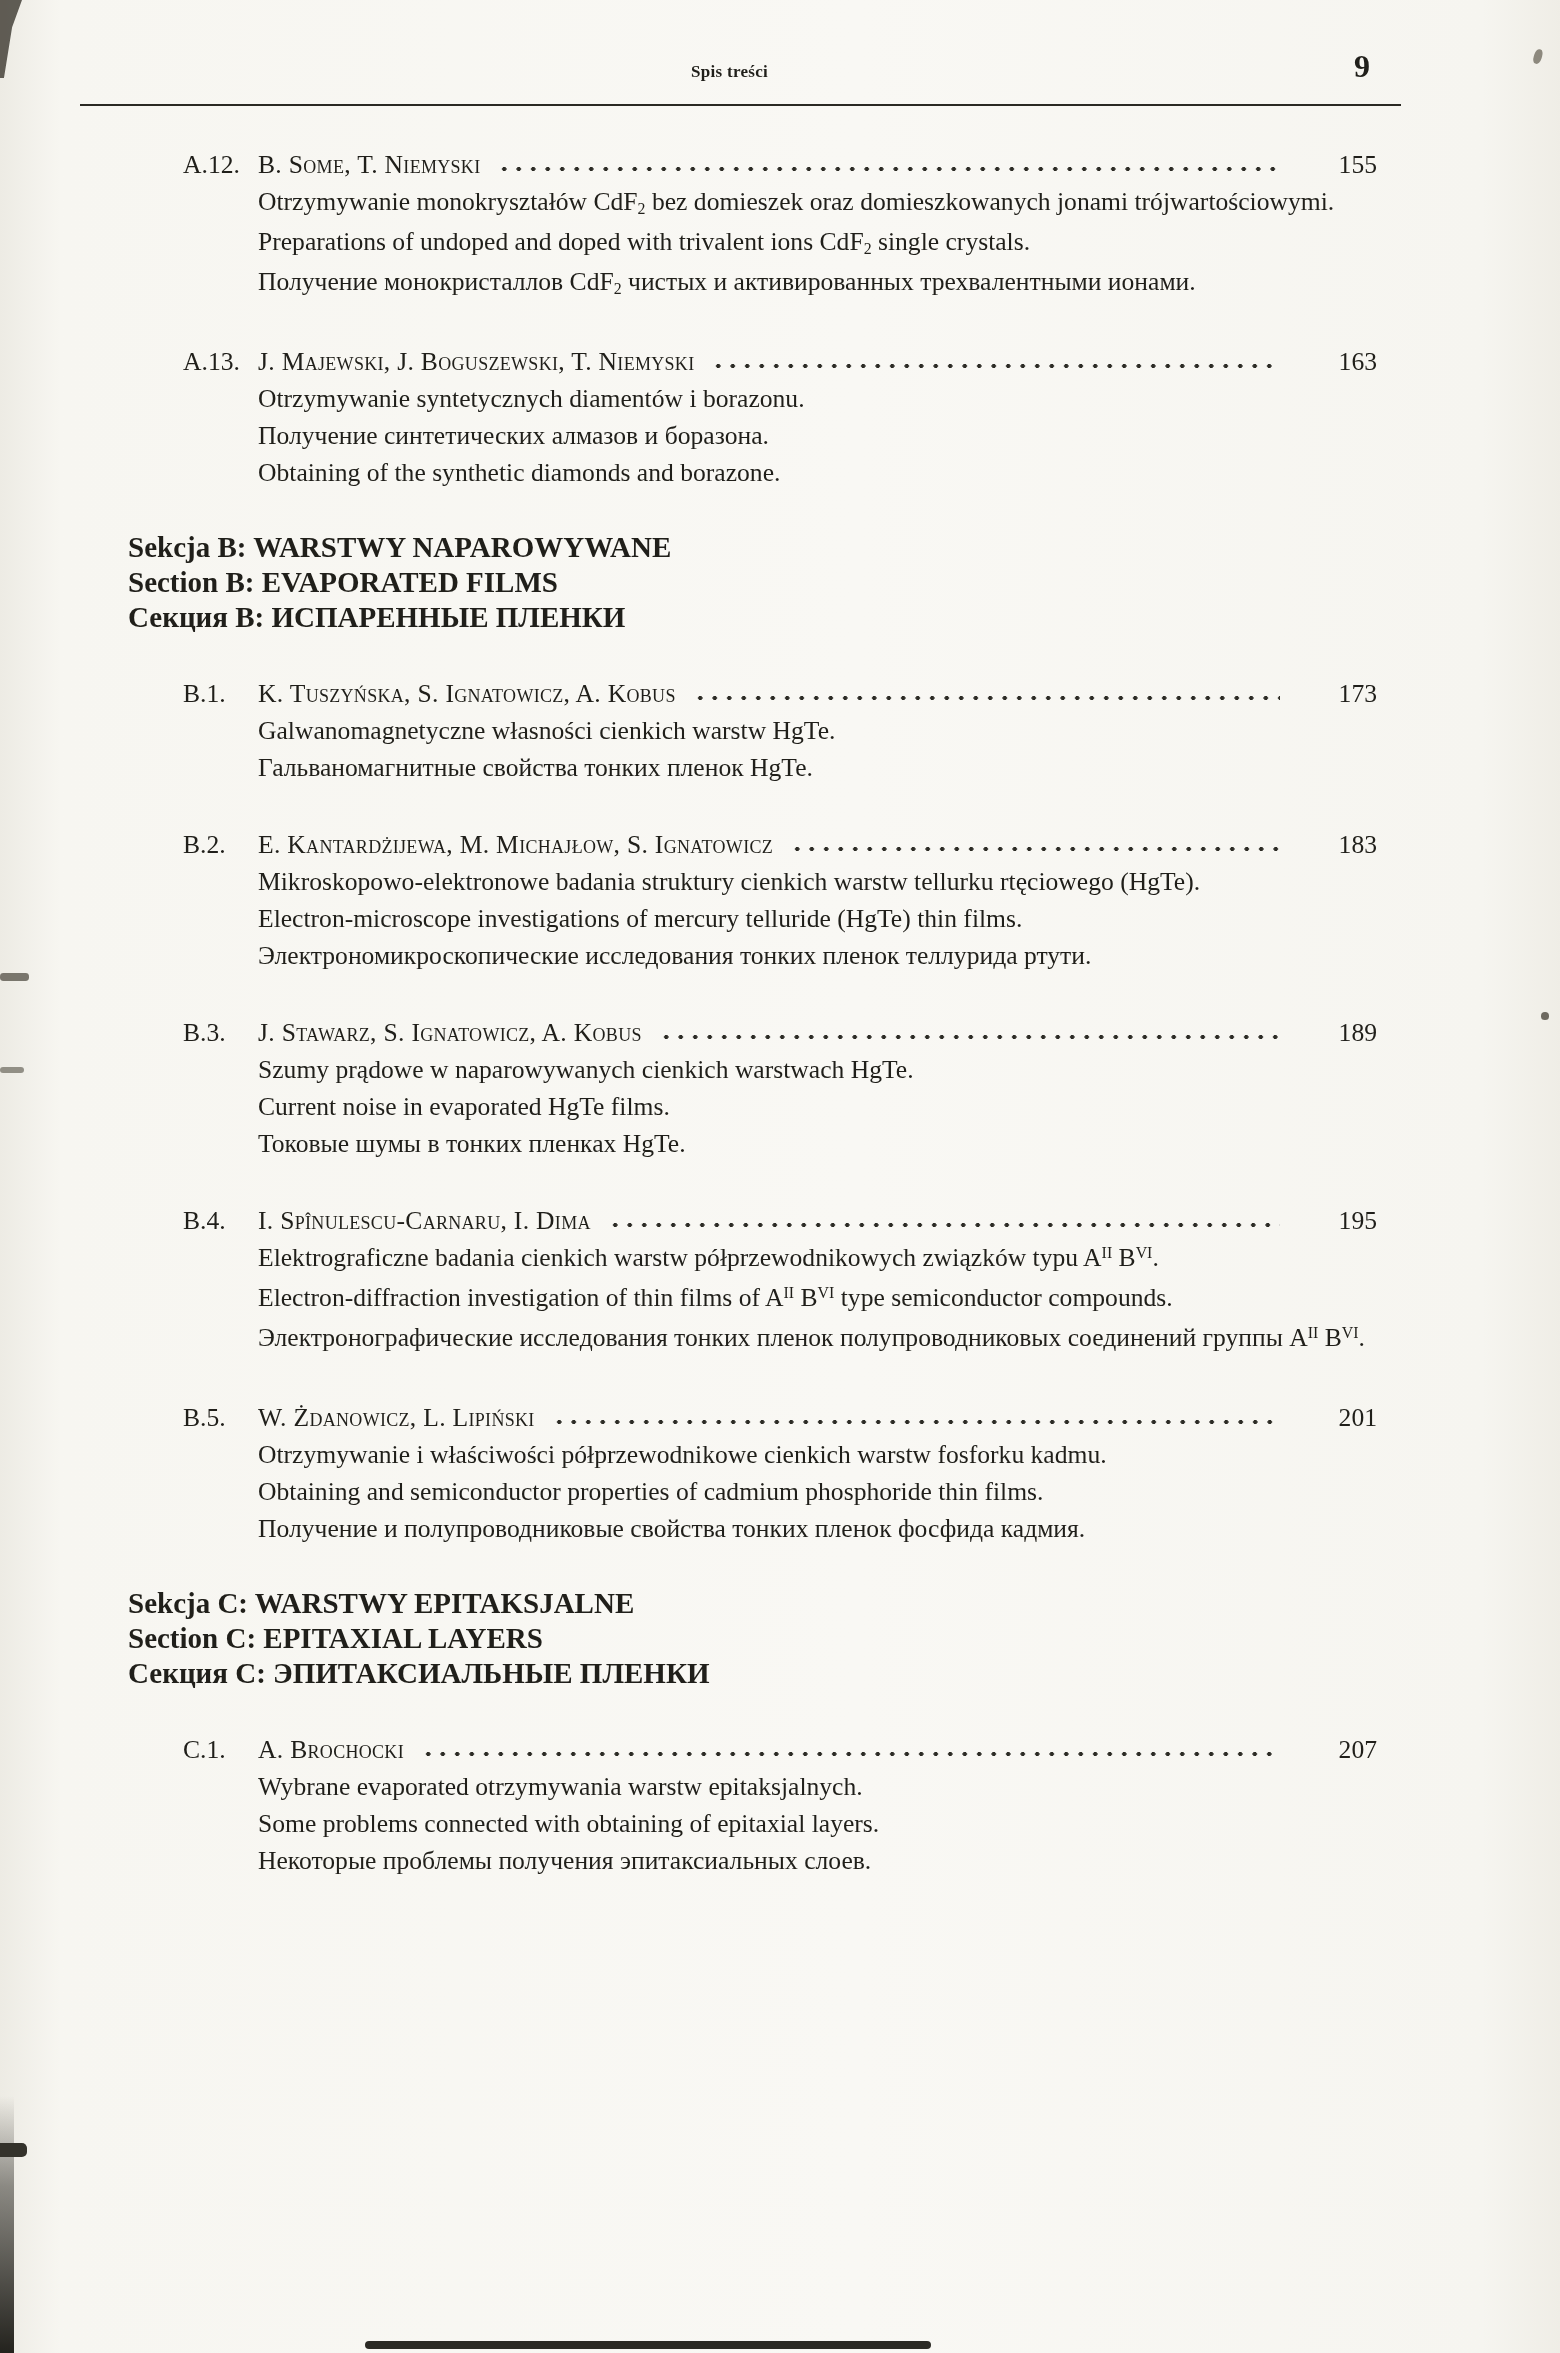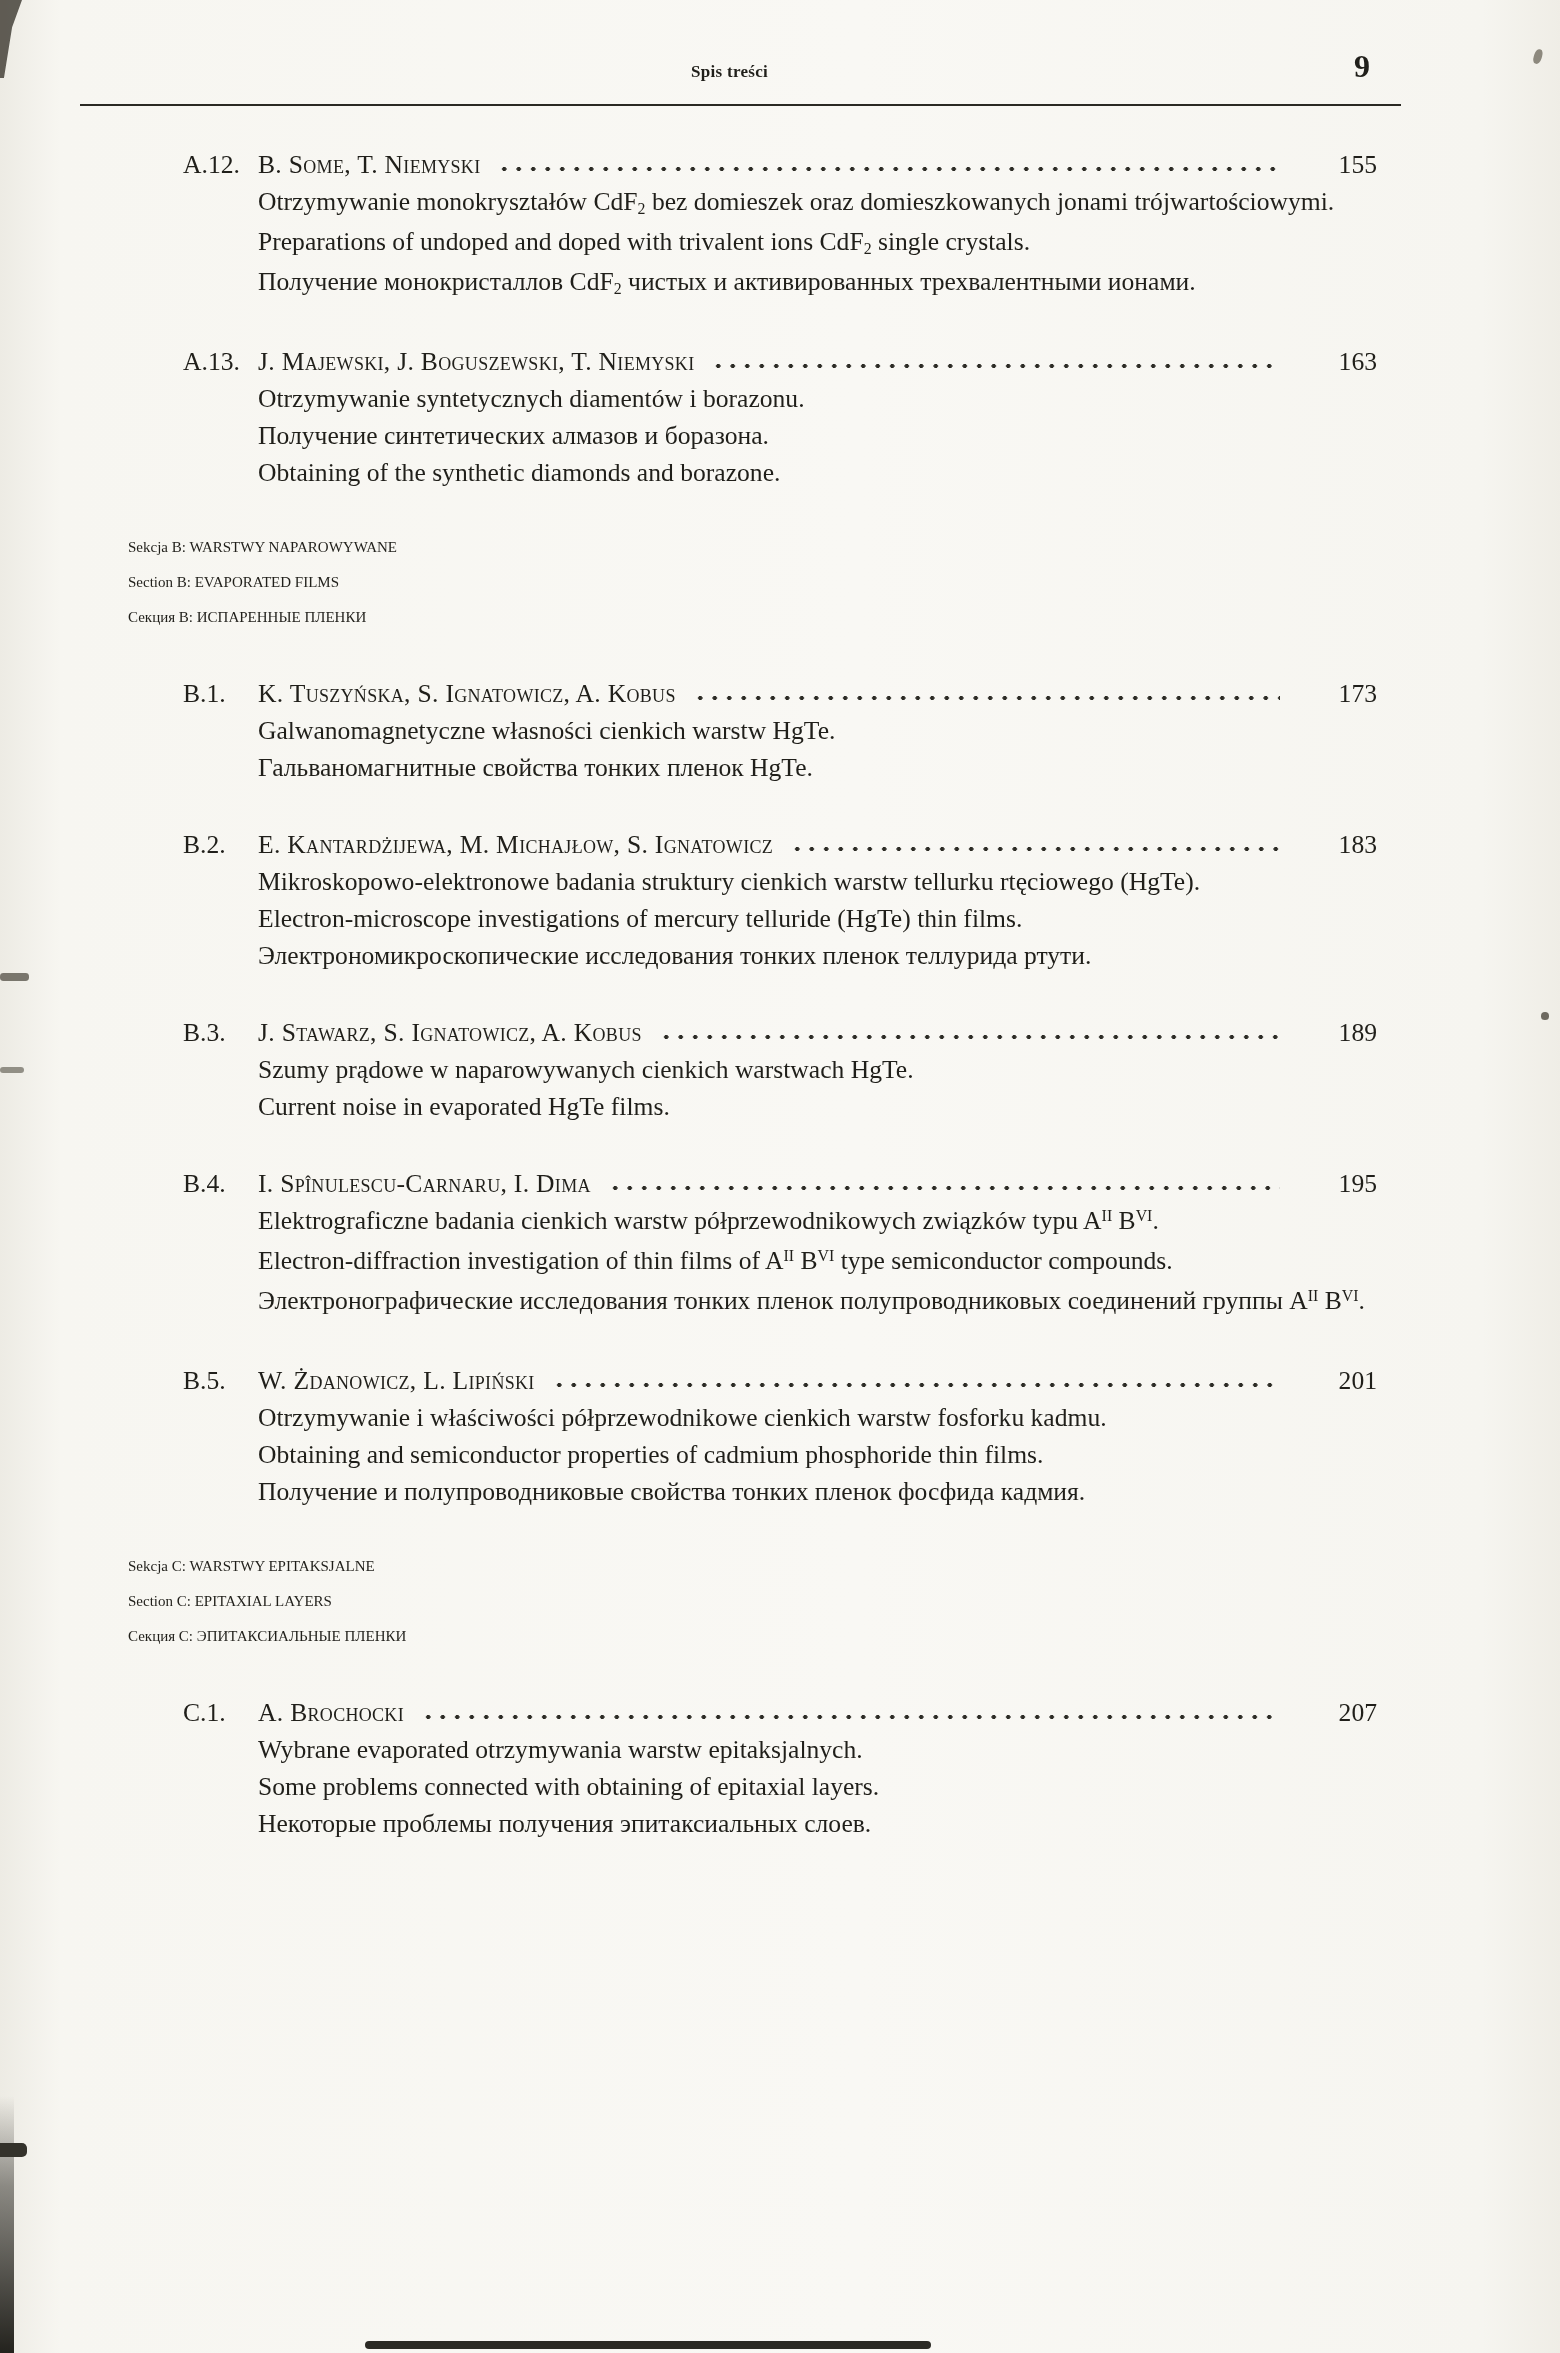--- a/index.html
+++ b/index.html
@@ -49,22 +49,22 @@
     margin: 6.8px -1.7px 0 -48px;
   }
 
   
   .toc { margin-top: 29px; }
 
   .toc-section { margin-top: 0; }
   .toc-section.with-heading { margin-top: 39px; }
 
   .section-heading {
-    font-weight: normal;
-    font-size: 15px;
+    font-weight: bold;
+    font-size: 29px;
     line-height: 35px;
     margin-bottom: 22px;
   }
 
   .toc-entry {
     padding-left: 55px;
     margin-bottom: 19px;
   }
   .entry-row {
     display: flex;
@@ -209,20 +209,21 @@
 
       <div class="toc-entry">
         <div class="entry-row">
           <span class="entry-label">B.3.</span>
           <span class="entry-authors">J. Stawarz, S. Ignatowicz, A. Kobus</span>
           <span class="entry-leader"></span>
           <span class="entry-page">189</span>
         </div>
         <div class="entry-desc">Szumy prądowe w naparowywanych cienkich warstwach HgTe.</div>
         <div class="entry-desc">Current noise in evaporated HgTe films.</div>
+        <div class="entry-desc">Токовые шумы в тонких пленках HgTe.</div>
       </div>
 
       <div class="toc-entry">
         <div class="entry-row">
           <span class="entry-label">B.4.</span>
           <span class="entry-authors">I. Spînulescu-Carnaru, I. Dima</span>
           <span class="entry-leader"></span>
           <span class="entry-page">195</span>
         </div>
         <div class="entry-desc">Elektrograficzne badania cienkich warstw półprzewodnikowych związków typu A<sup>II</sup> B<sup>VI</sup>.</div>

